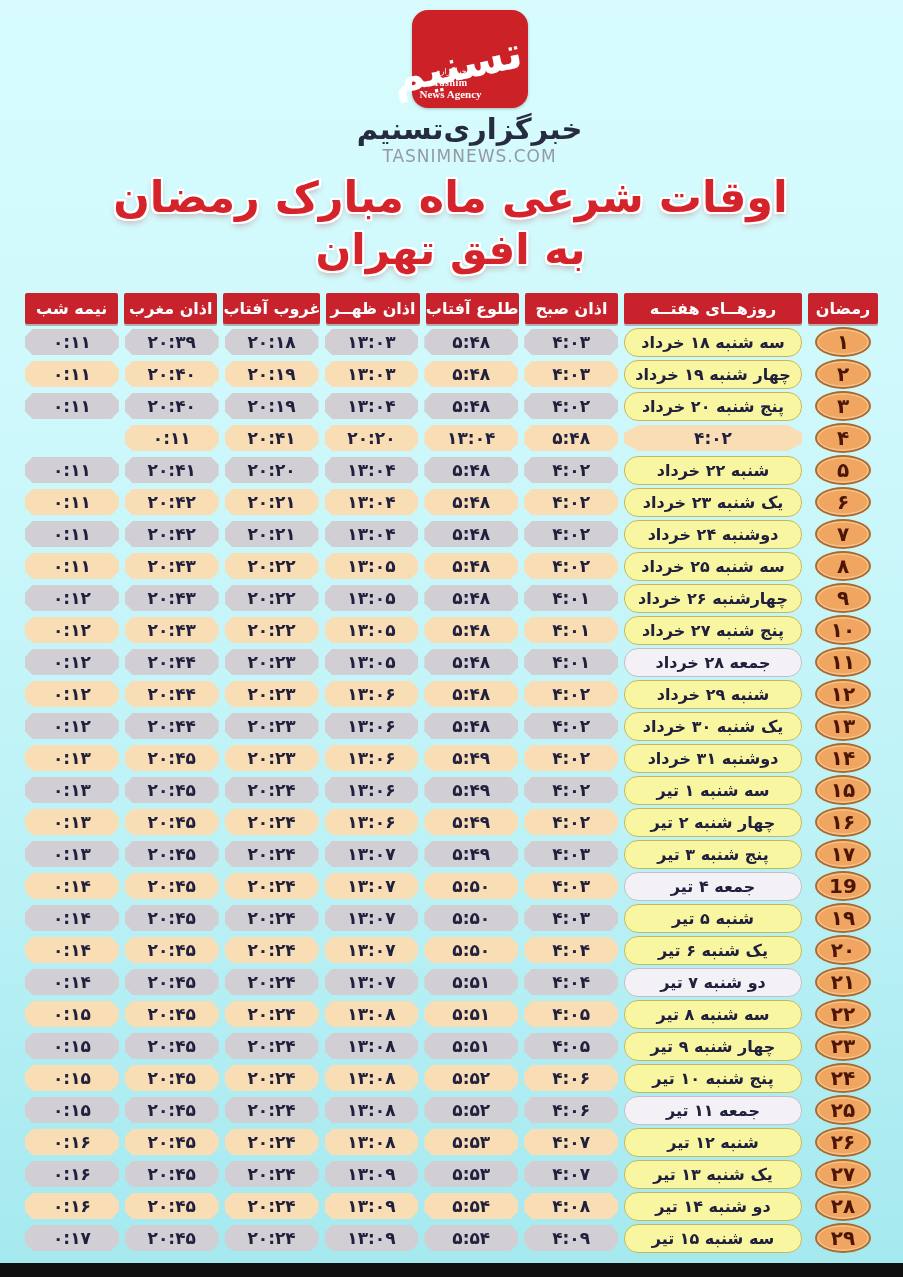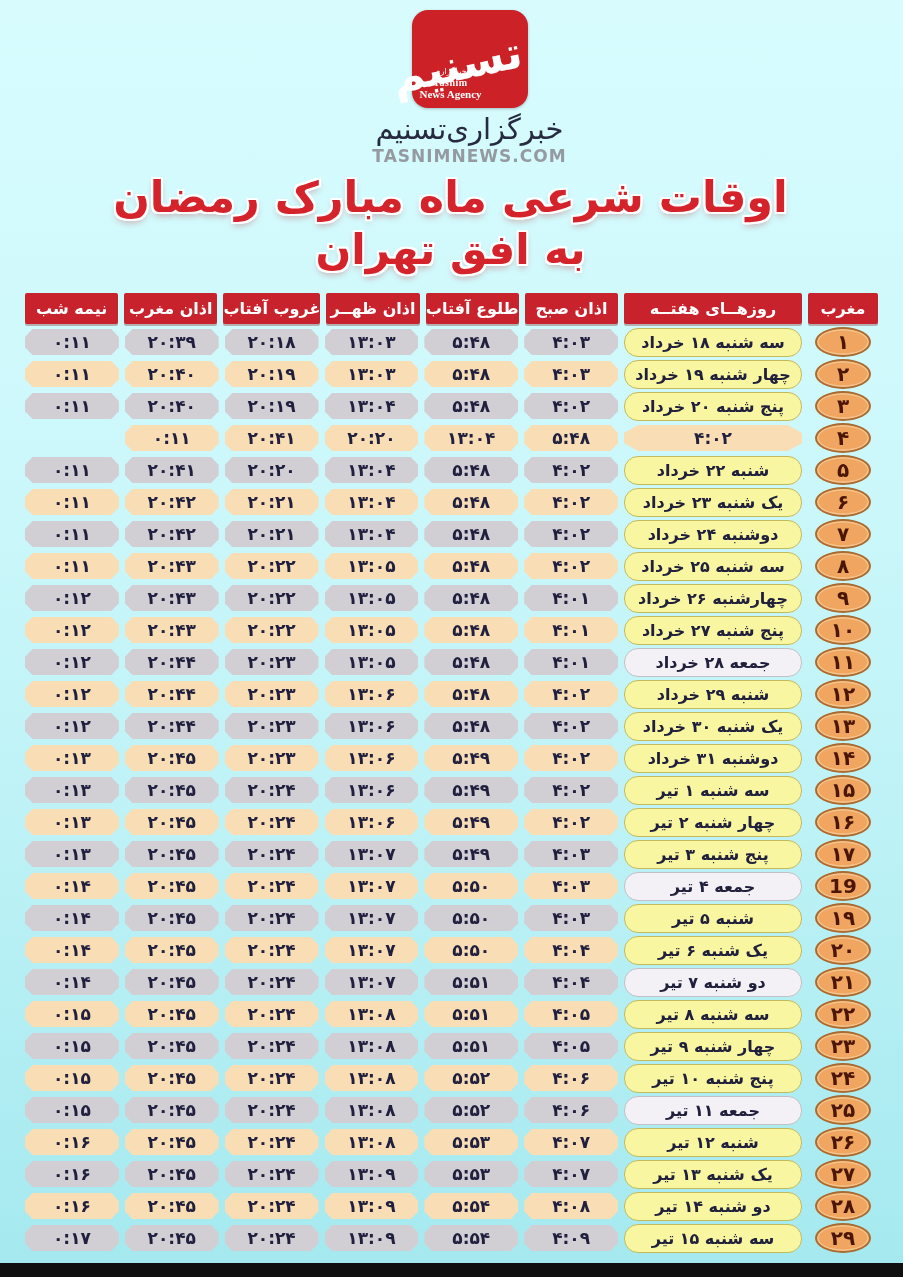--- a/index.html
+++ b/index.html
@@ -20,22 +20,22 @@
   }
   .logo-cal{
     position:absolute;right:6px;top:2px;width:72px;height:94px;
     color:#fff;font-size:44px;font-weight:bold;line-height:94px;text-align:center;
     transform:rotate(-12deg);
   }
   .logo-small{position:absolute;left:8px;bottom:8px;text-align:center;color:#fff;line-height:1.1;font-family:Liberation Serif, serif;}
   .ls-fa{font-size:8px;}
   .ls-en{font-size:10px;font-weight:bold;letter-spacing:.5px;text-align:center;}
   .ls-en2{font-size:11px;font-weight:bold;}
-  .agency-name{margin-top:4px;color:#262b40;font-weight:normal;font-size:29px;}
-  .website{color:#959aa1;font-weight:bold;font-size:17px;letter-spacing:1px;font-family:"DejaVu Sans",sans-serif;}
+  .agency-name{margin-top:4px;color:#262b40;font-weight:bold;font-size:29px;}
+  .website{color:#959aa1;font-weight:normal;font-size:17px;letter-spacing:1px;font-family:"DejaVu Sans",sans-serif;}
   
   .title{
     margin:6px 2px 10px 0;text-align:center;font-weight:bold;color:#d4232b;
     text-shadow:-2px -2px 0 #fff,2px -2px 0 #fff,-2px 2px 0 #fff,2px 2px 0 #fff,0 -2px 0 #fff,0 2px 0 #fff,-2px 0 0 #fff,2px 0 0 #fff,0 4px 6px rgba(180,40,40,.35);
   }
   .title .t1{display:block;font-size:43px;line-height:1.2;}
   .title .t2{display:block;font-size:42px;line-height:1.25;}
   
   .table{padding:4px 25px 0 25px;}
   .thead,.row{
@@ -94,21 +94,21 @@
     <div class="website" dir="ltr">TASNIMNEWS.COM</div>
   </header>
 
   <h1 class="title">
     <span class="t1">اوقات شرعی ماه مبارک رمضان</span>
     <span class="t2">به افق  تهران</span>
   </h1>
 
   <section class="table">
     <div class="thead" id="thead">
-        <div class="th">مغرب</div>
+        <div class="th">رمضان</div>
         <div class="th">روزهــای هفتــه</div>
         <div class="th">اذان صبح</div>
         <div class="th">طلوع آفتاب</div>
         <div class="th">اذان ظهــر</div>
         <div class="th">غروب آفتاب</div>
         <div class="th">اذان مغرب</div>
         <div class="th">نیمه شب</div>
       </div>
     <div class="tbody" id="tbody">
         <div class="row">

